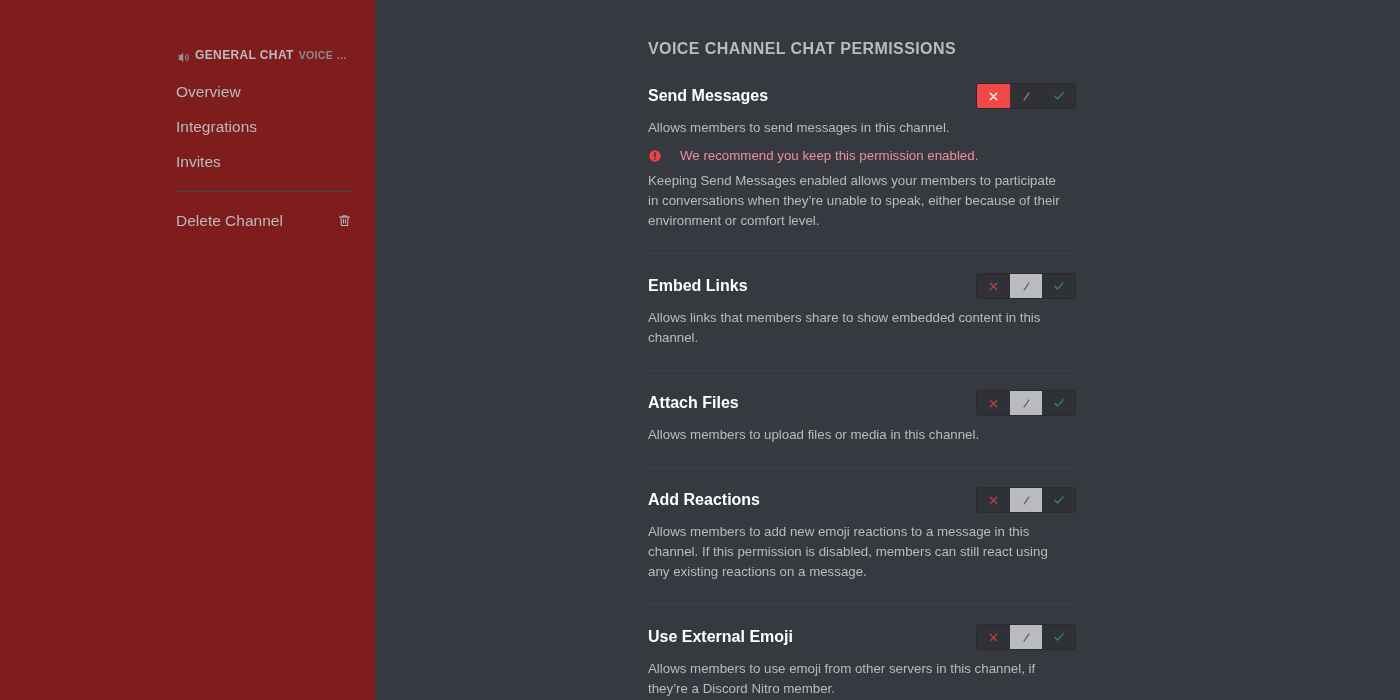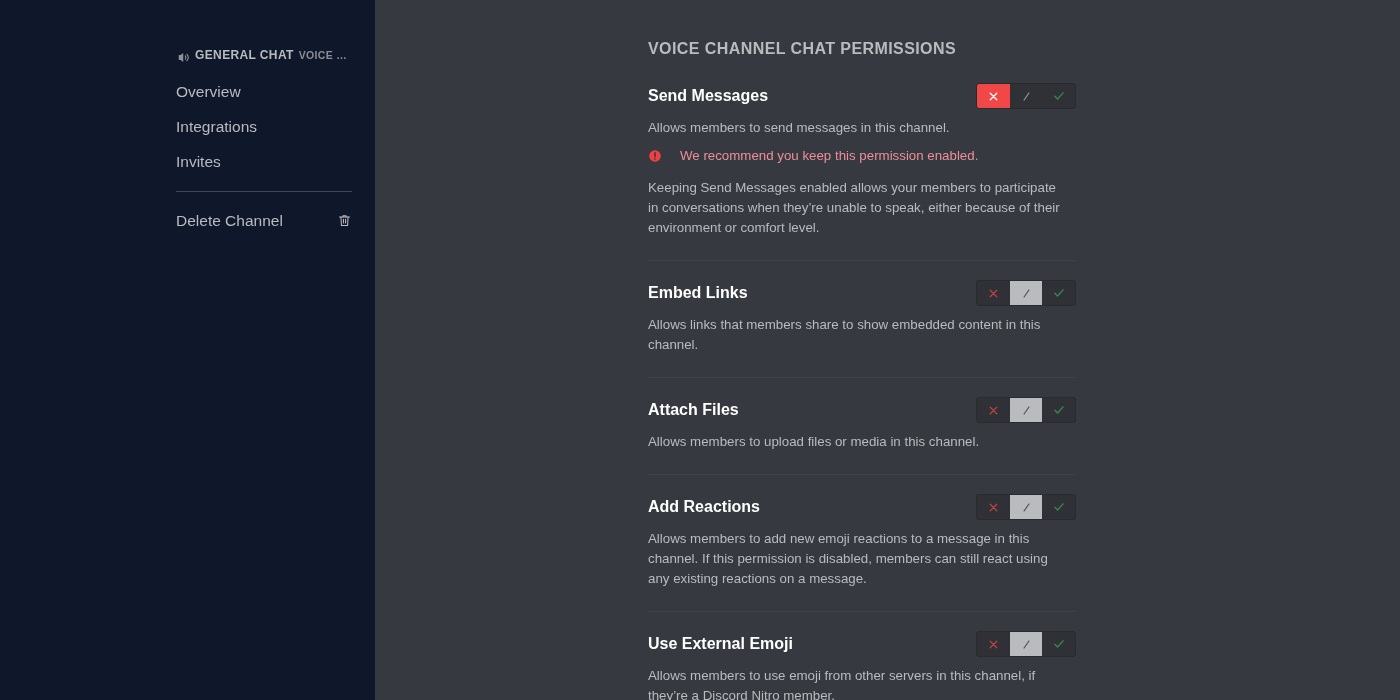--- a/index.html
+++ b/index.html
@@ -22,21 +22,21 @@
     width: 1400px;
     height: 700px;
     display: flex;
     background: #36393f;
   }
 
   
   .sidebar-panel {
     width: 375px;
     height: 700px;
-    background: #0f172a;
+    background: #7f1d1d;
     flex: 0 0 375px;
     position: relative;
   }
 
   .sidebar-inner {
     position: absolute;
     left: 166px;
     top: 44px;
     width: 196px;
   }
@@ -185,21 +185,21 @@
   }
   .warn-text {
     font-size: 13.3px;
     line-height: 20px;
     color: #ed8f9a;
   }
   .warn-body {
     font-size: 13.3px;
     line-height: 20px;
     color: #b9bbbe;
-    margin-top: 12px;
+    margin-top: 5px;
     max-width: 420px;
   }
 
   .perm-divider {
     height: 1px;
     background: #3f4248;
     margin: 20px 0 19px 0;
   }
 
   

